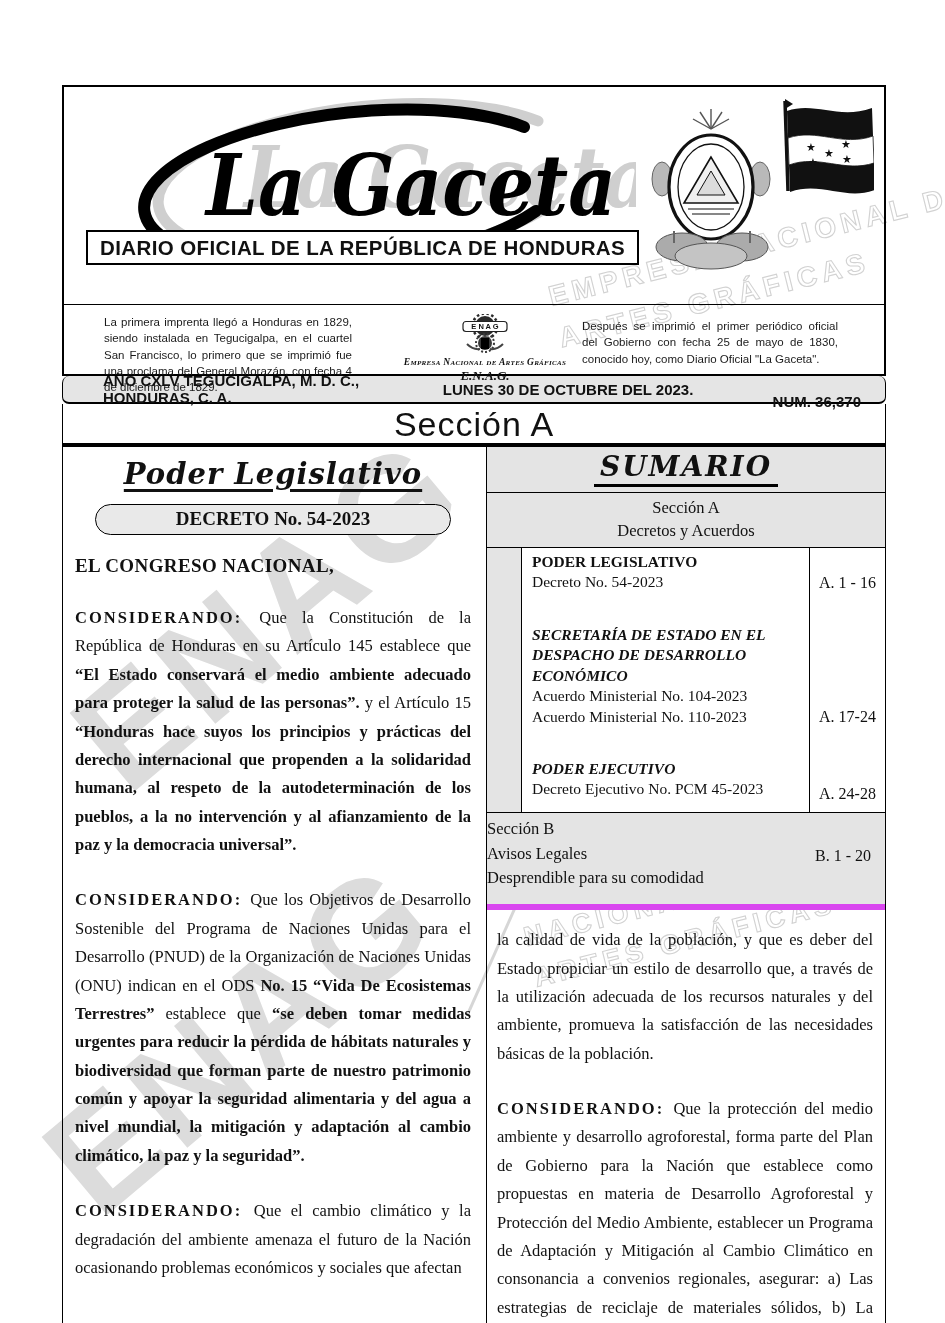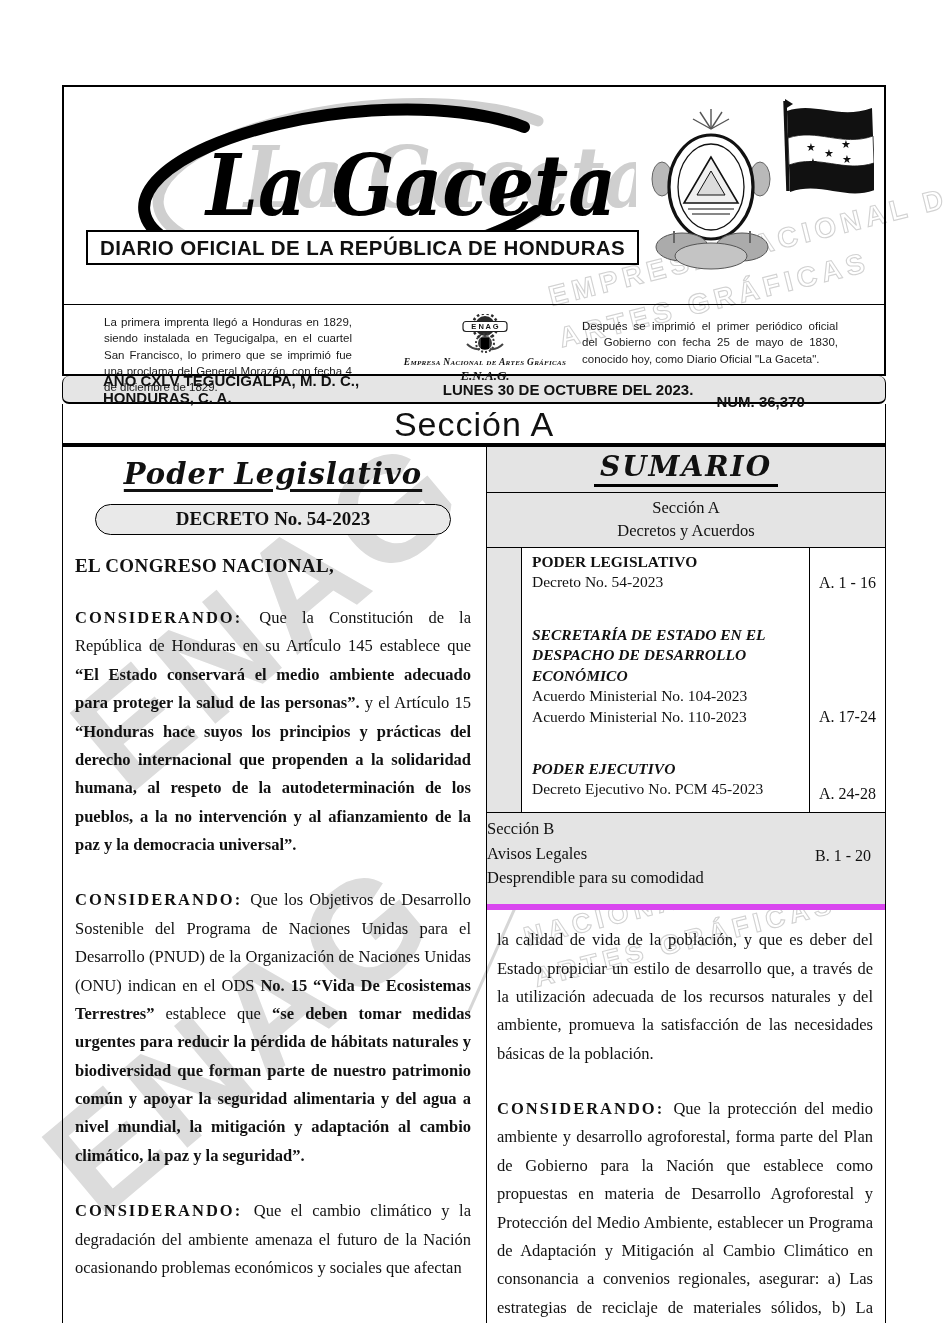--- a/index.html
+++ b/index.html
@@ -46,21 +46,21 @@
   .enag-name { font-weight:bold; font-style:italic; font-variant:small-caps; font-size:9.5px; letter-spacing:.3px; }
   .enag-abbr { font-weight:bold; font-style:italic; font-size:13px; margin-top:1px; }
   
   .date-bar {
     display:flex; align-items:center; height:28px; background:#e5e5e5;
     border-left:1.5px solid #000; border-right:1.5px solid #000; border-bottom:2px solid #000;
     font-family:"Liberation Sans",sans-serif; font-weight:bold; font-size:15px; padding:0 20px;border-radius:7px;
   }
   .date-left { width:46%; padding-left:20px; }
   .date-center { width:35%; }
-  .date-right { width:19%; padding-right:4px;margin-top:24px; }
+  .date-right { width:19%; text-align:right; padding-right:4px;margin-top:24px; }
   
   .section-band {
     height:43px; border-left:1.5px solid #000; border-right:1.5px solid #000; border-bottom:4px solid #000;
     text-align:center; font-family:"Liberation Sans",sans-serif; font-size:34px; line-height:41px; letter-spacing:1px;
   }
   
   .body-cols {
     display:flex; align-items:stretch; min-height:810px;
     border-left:1.5px solid #000; border-right:1.5px solid #000; border-bottom:2.5px solid #000;
   }

